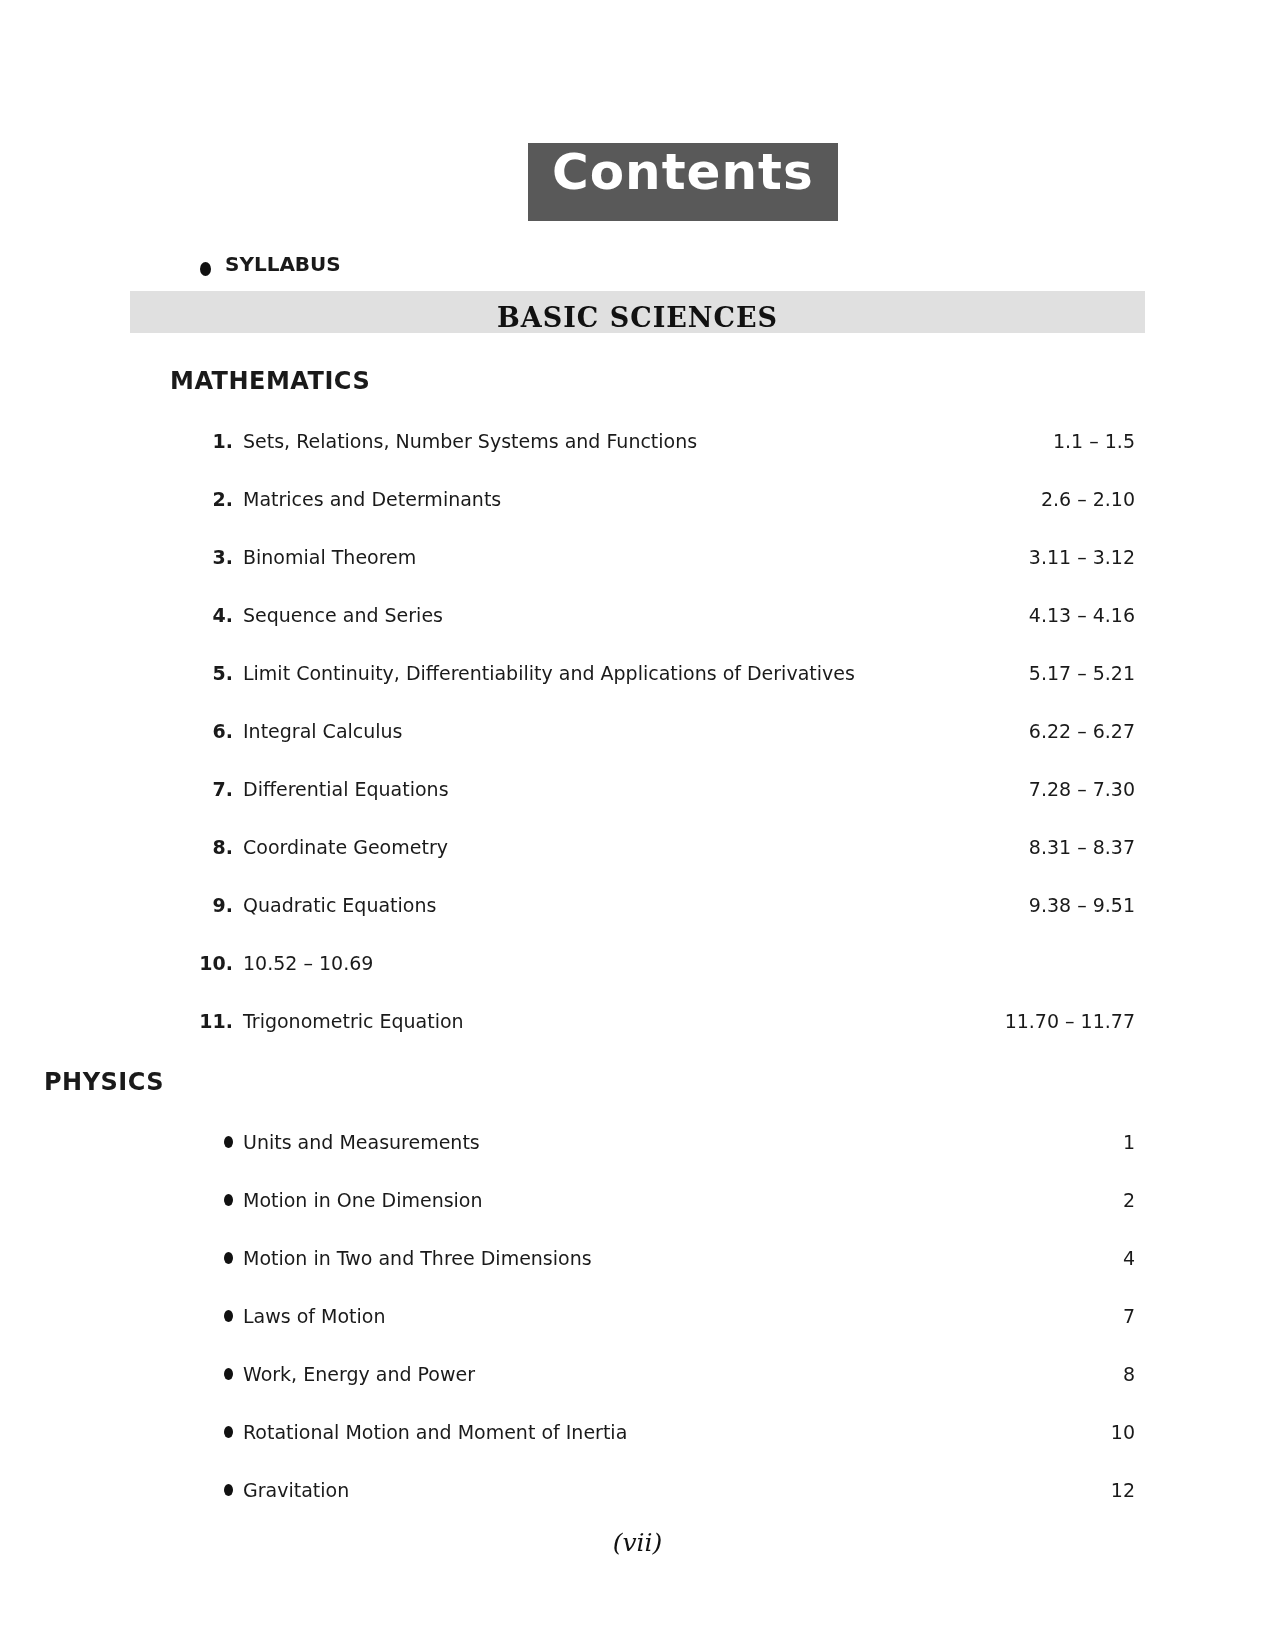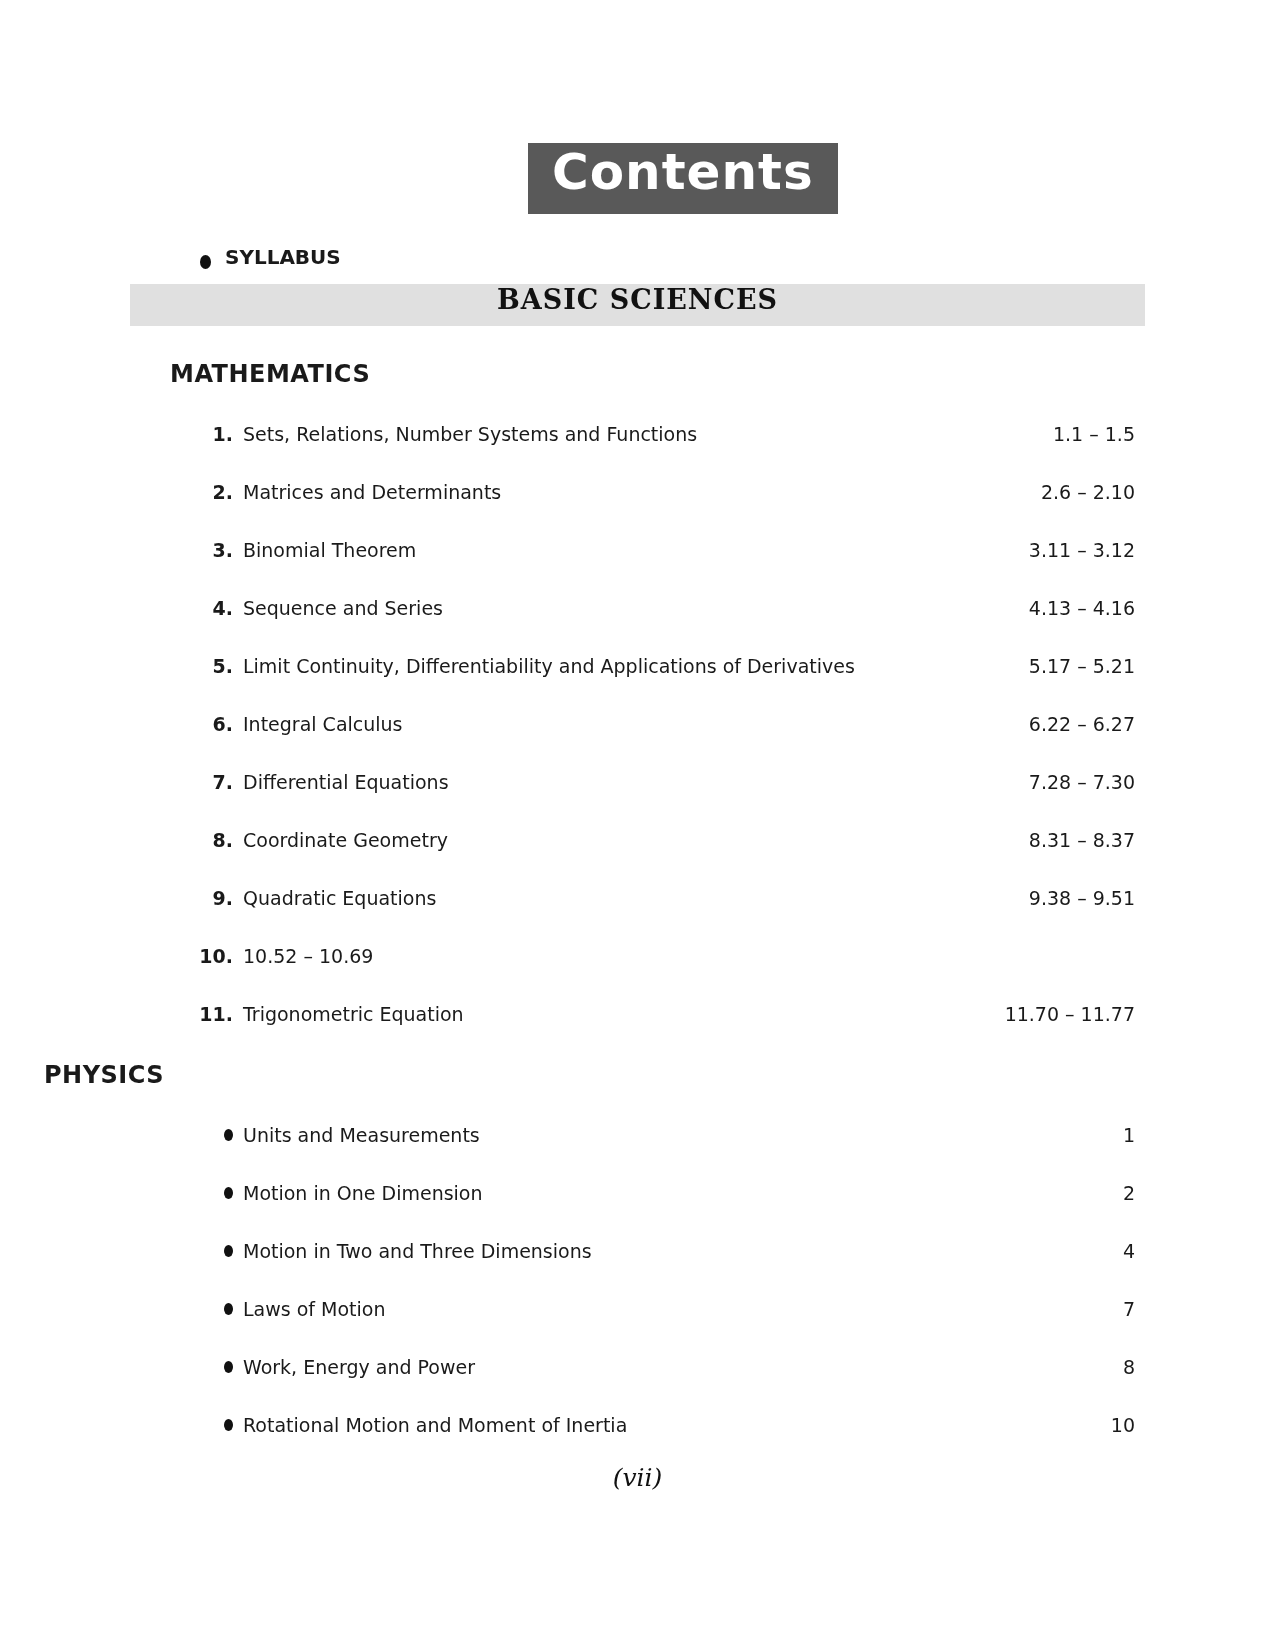--- a/index.html
+++ b/index.html
@@ -16,21 +16,21 @@
 
   
   .title-row { margin: 143px 0 0 528px; }
   .title-box {
     display: inline-block;
     background: #595959;
     color: #ffffff;
     font-size: 50px;
     font-weight: bold;
     letter-spacing: 1px;
-    padding: 2px 24px 14px 24px;
+    padding: 2px 24px 21px 24px;
     line-height: 1.1;
   }
 
   
   .syllabus-row {
     margin: 31px 0 0 200px;
     display: flex;
     align-items: flex-end;
     height: 24px;
     font-size: 20px;
@@ -44,21 +44,21 @@
     flex: 0 0 auto;
   }
 
   
   .part-band {
     margin: 15px 0 0 130px;
     width: 1015px;
     height: 42px;
     background: #e0e0e0;
     display: flex;
-    align-items: flex-start;
+    align-items: flex-end;
     justify-content: center;
     font-family: "DejaVu Serif", serif;
     font-size: 27px;
     font-weight: bold;
     letter-spacing: 1px;
     color: #111;
   }
 
   
   .section-title {
@@ -248,17 +248,24 @@
       </div>
 
       <div class="toc-row">
         <span class="toc-bullet-cell">
           <span class="bullet-small"></span>
         </span>
         <span class="toc-label">Rotational Motion and Moment of Inertia</span>
         <span class="toc-pages">10</span>
       </div>
 
+      <div class="toc-row">
+        <span class="toc-bullet-cell">
+          <span class="bullet-small"></span>
+        </span>
+        <span class="toc-label">Gravitation</span>
+        <span class="toc-pages">12</span>
+      </div>
     </div>
 
   <div class="footer">(vii)</div>
 
 </div>
 
 </body></html>

